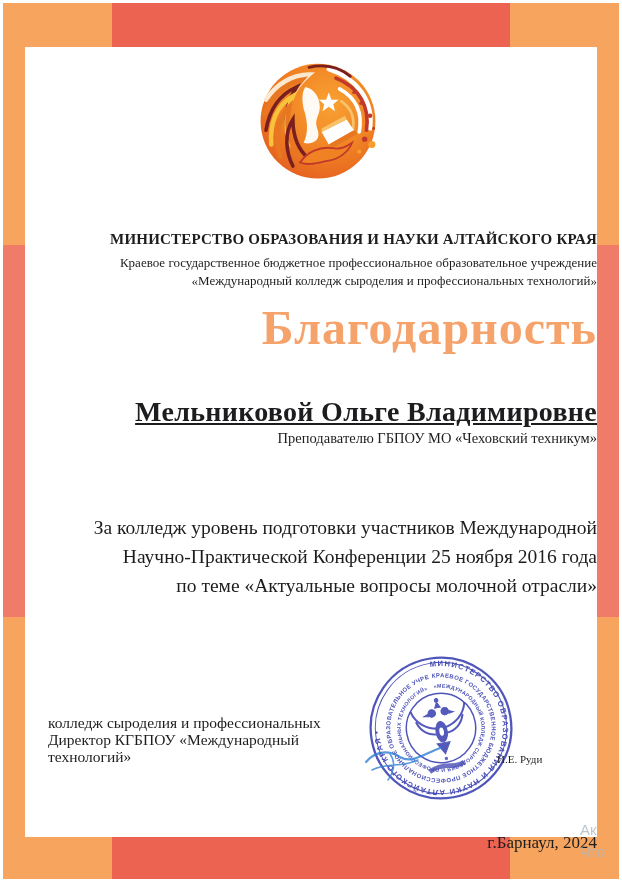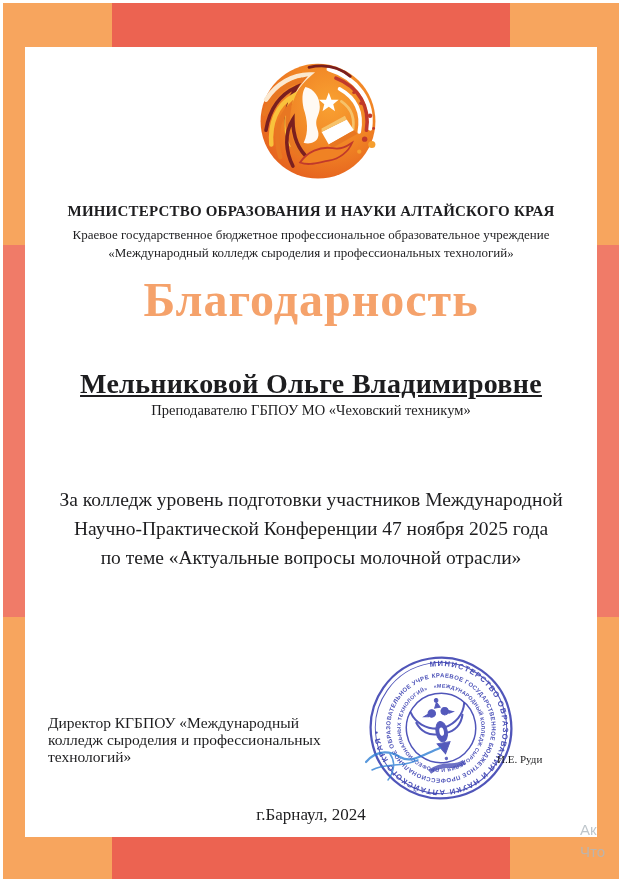--- a/index.html
+++ b/index.html
@@ -27,21 +27,21 @@
   .seg-red{background:var(--border-red);}
   .seg-coral{background:var(--border-coral);}
   .band-top .s1,.band-bottom .s1{width:109px;}
   .band-top .s2,.band-bottom .s2{flex:1;}
   .band-top .s3,.band-bottom .s3{width:109px;}
   .band-left .s1,.band-right .s1{height:198px;}
   .band-left .s2,.band-right .s2{flex:1;}
   .band-left .s3,.band-right .s3{height:220px;}
   
   .abs{position:absolute;}
-  .center{left:25px;width:572px;text-align:center;}
+  .center{left:25px;width:572px;text-align:right;margin-top:28px;}
   .logo{left:246px;top:62px;width:144px;height:122px;}
   .ministry{top:203px;font-weight:bold;font-size:15px;letter-spacing:.2px;}
   .inst{top:226px;font-size:13px;line-height:18px;}
   .doc-title{top:272px;font-size:48px;font-weight:bold;color:var(--accent-orange);letter-spacing:1px;}
   .recipient-name{top:368px;font-size:28px;font-weight:bold;letter-spacing:.3px;text-decoration:underline;}
   .recipient-pos{top:402px;font-size:14.5px;}
   .body-text{top:485px;font-size:19.5px;line-height:29px;}
   .director{left:48px;top:714px;width:330px;font-size:15.5px;line-height:17px;text-align:left;}
   .stamp-wrap{left:366px;top:646px;width:150px;height:164px;transform:rotate(-10deg);}
   .sig-scribble{left:360px;top:724px;width:98px;height:72px;}
@@ -134,27 +134,27 @@
   <div>«Международный колледж сыроделия и профессиональных технологий»</div>
 </div>
 
 <div class="abs center doc-title">Благодарность</div>
 
 <div class="abs center recipient-name">Мельниковой Ольге Владимировне</div>
 <div class="abs center recipient-pos">Преподавателю ГБПОУ МО «Чеховский техникум»</div>
 
 <div class="abs center body-text">
   <div>За колледж уровень подготовки участников Международной</div>
-  <div>Научно-Практической Конференции 47 ноября 2025 года</div>
+  <div>Научно-Практической Конференции 25 ноября 2016 года</div>
   <div>по теме «Актуальные вопросы молочной отрасли»</div>
 </div>
 
 <div class="abs director">
+  <div>колледж сыроделия и профессиональных</div>
   <div>Директор КГБПОУ «Международный</div>
-  <div>колледж сыроделия и профессиональных</div>
   <div>технологий»</div>
 </div>
 
 <svg class="abs stamp-wrap" viewBox="0 0 160 160">
   <defs>
     <path id="ring1" d="M80,14 a66,66 0 1,1 -0.01,0"></path>
     <path id="ring2" d="M80,26 a54,54 0 1,1 -0.01,0"></path>
     <path id="ring3" d="M80,37 a43,43 0 1,1 -0.01,0"></path>
   </defs>
   <g stroke="var(--stamp-blue)" fill="none" opacity="0.9">

